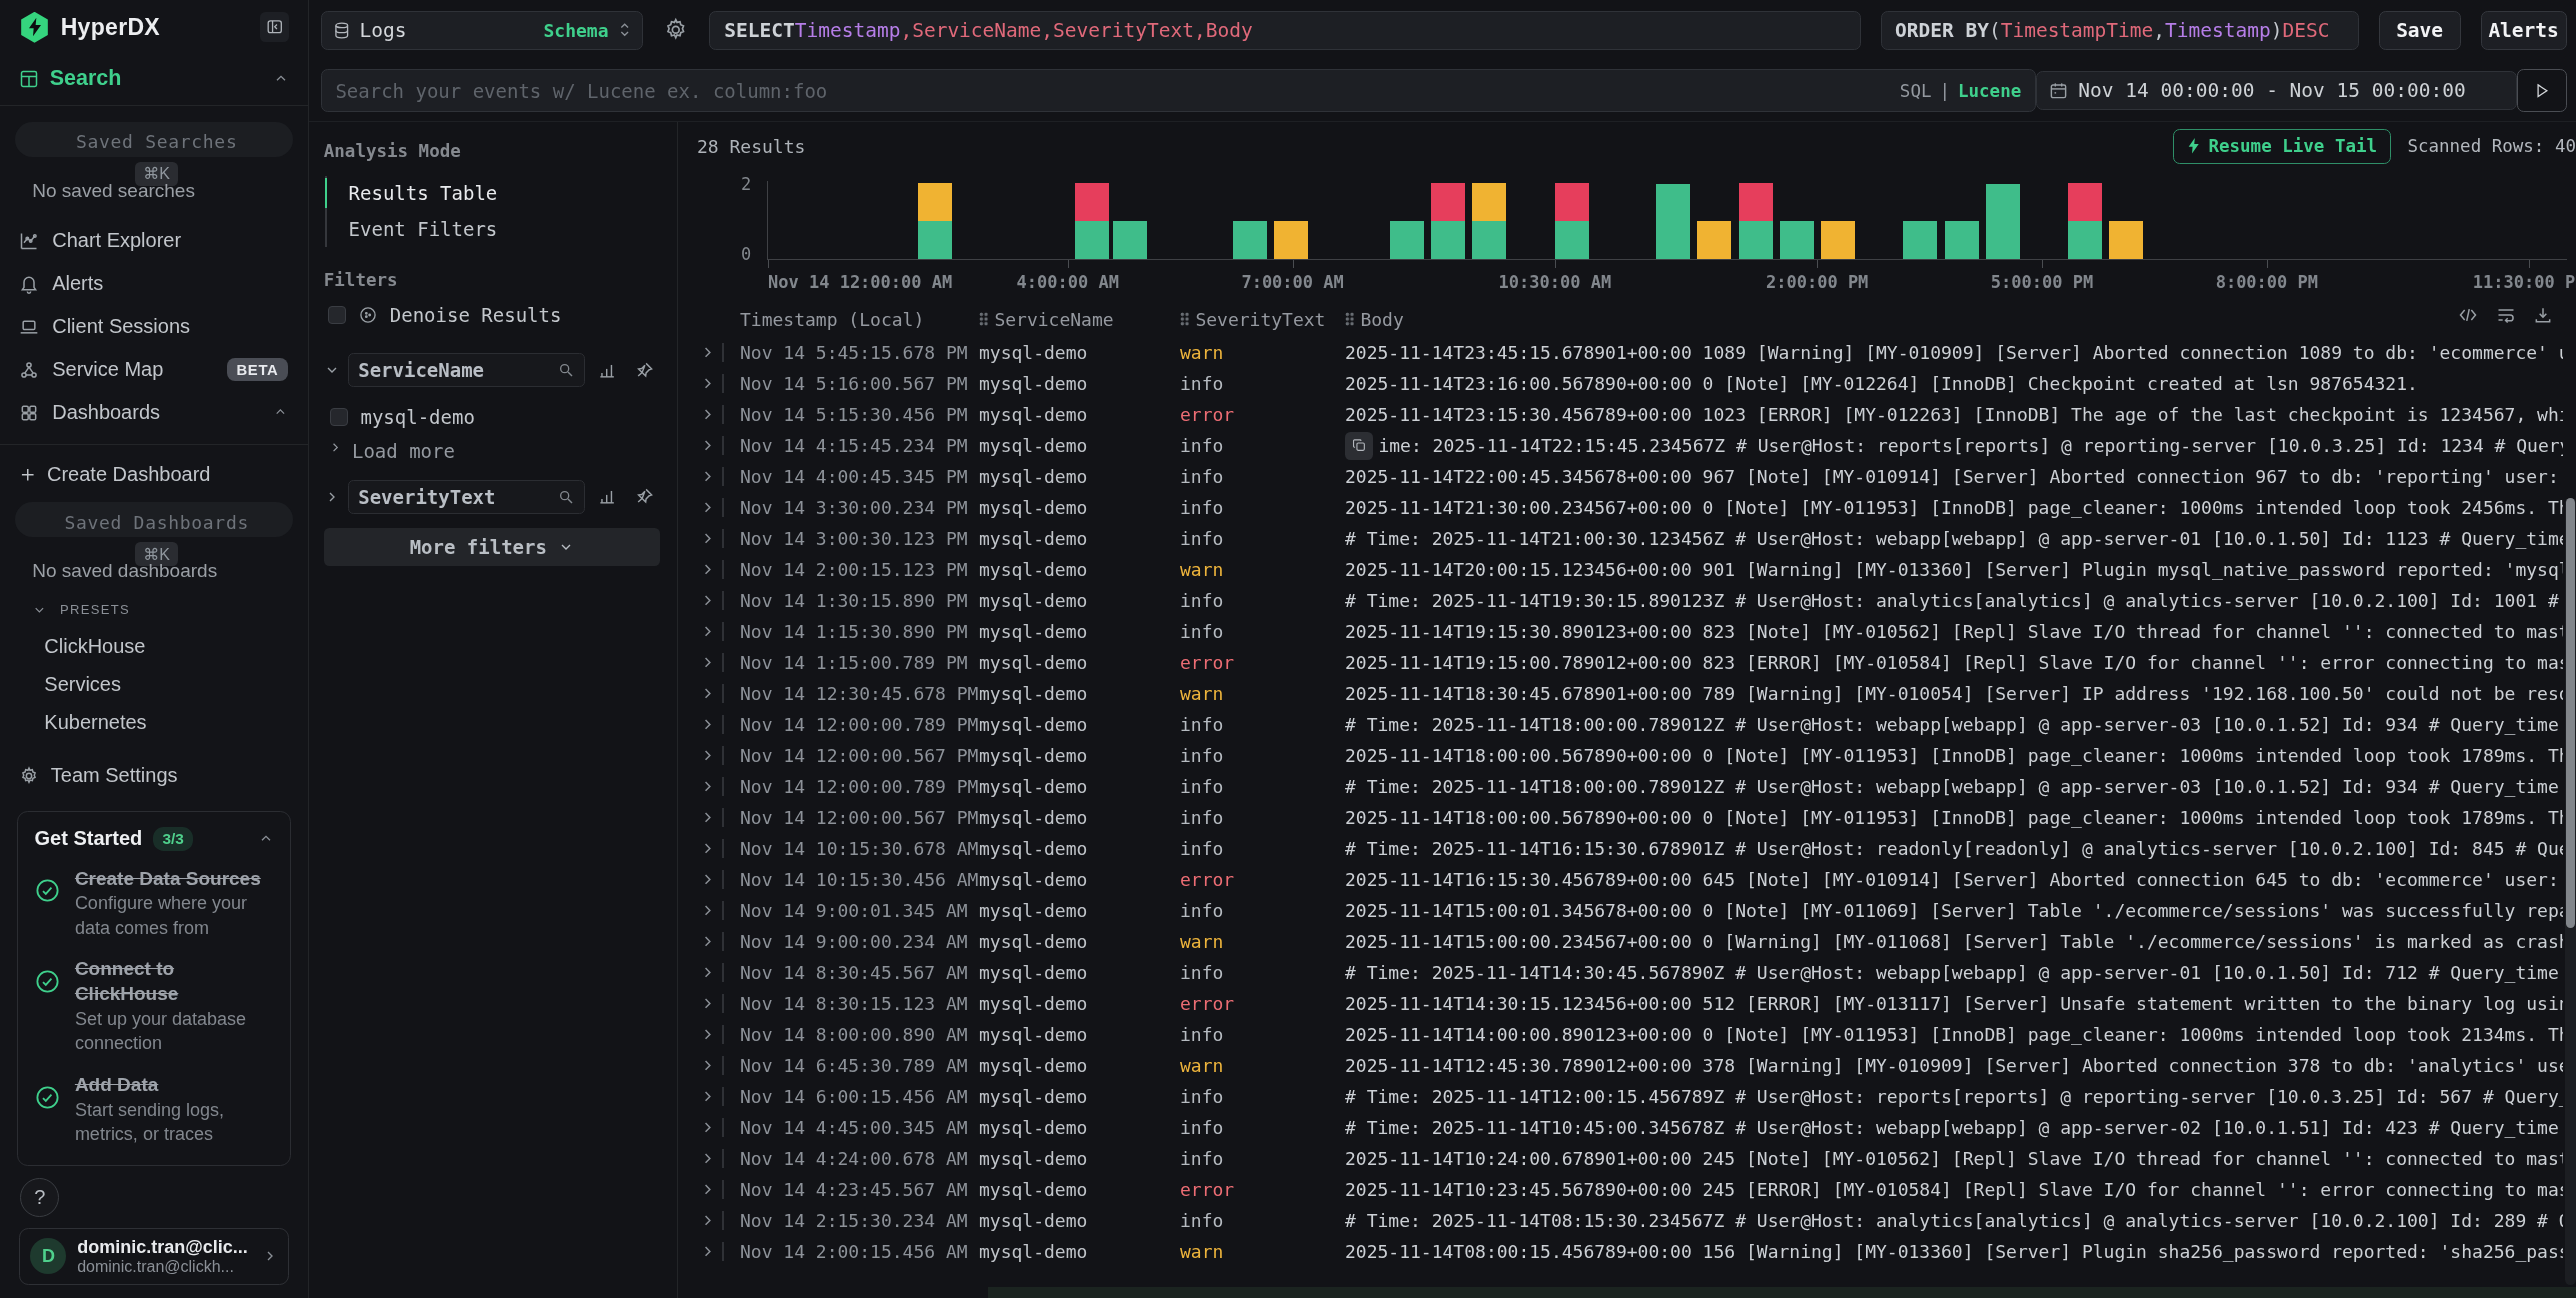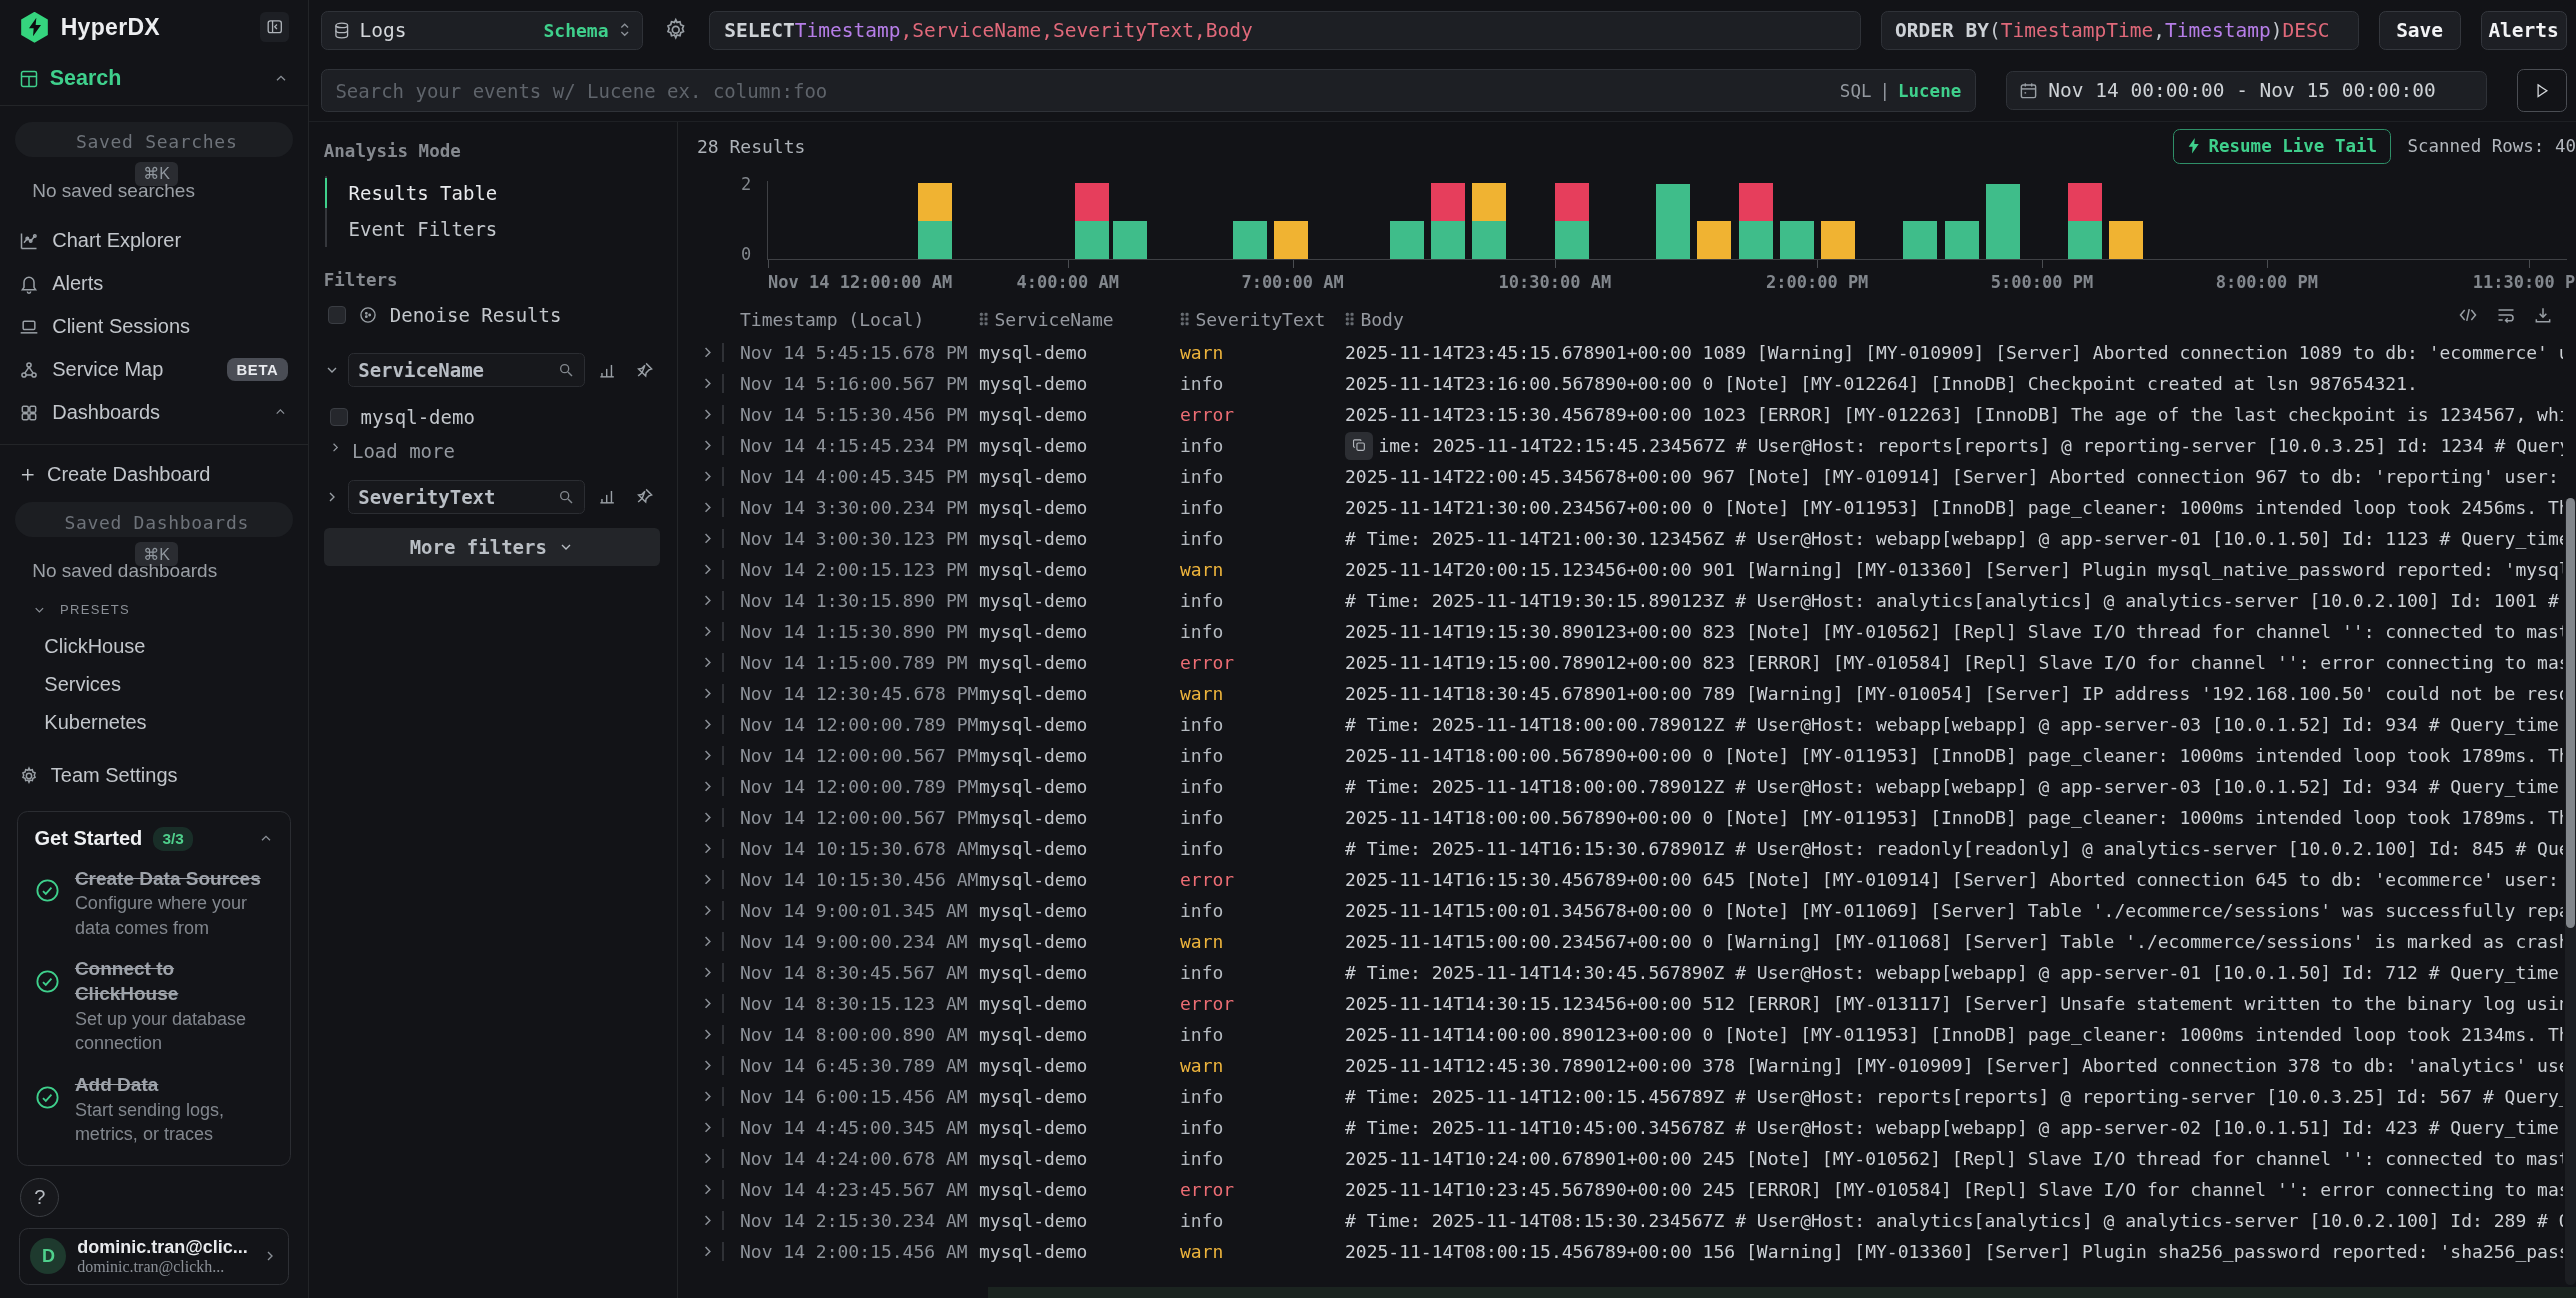--- a/index.html
+++ b/index.html
@@ -37,40 +37,40 @@
   .gs-head .sp { flex:1; }
   .gs-step { display:flex; gap:13.4px; margin-bottom:17.5px; }
   .gs-step-icon { margin-top:10.7px; }
   .gs-step-title { color:#9ea3aa; font-weight:bold; font-size:19px; text-decoration:line-through; line-height:1.3; }
   .gs-step-desc { color:#82878e; font-size:18px; line-height:1.35; }
   .help-btn { width:39px; height:39px; border-radius:50%; border:0.7px solid #3a3d42; color:#b9bec4; font-size:20px; display:flex; align-items:center; justify-content:center; margin:12px 0 0 5.4px; cursor:pointer; background:#17181c; }
   .user-card { border:0.7px solid #2e3035; border-radius:9.4px; margin:10.7px 4px 13.4px 4px; padding:8px 10.7px; display:flex; align-items:center; gap:10.7px; cursor:pointer; }
   .avatar { width:36px; height:36px; border-radius:50%; background:#1e3a2e; color:#4fd08c; font-weight:bold; font-size:18px; display:flex; align-items:center; justify-content:center; }
   .user-meta { flex:1; overflow:hidden; }
   .user-name { font-weight:bold; font-size:18px; color:#e8eaed; white-space:nowrap; }
-  .user-email { font-size:16px; color:#8b9097; white-space:nowrap;font-family:Liberation Serif, serif; }
+  .user-email { font-size:16px; color:#8b9097; white-space:nowrap; }
 
   
   .right { flex:1; display:flex; flex-direction:column; background:#121317; min-width:0; }
   .topbar { height:60px; display:flex; align-items:center; gap:20px; padding:0 9.4px 0 12px; }
   .box { background:#1d1f24; border:0.7px solid #2f3238; border-radius:6.7px; height:39px; display:flex; align-items:center; font-family:"DejaVu Sans Mono", monospace; }
   .source-box { width:322px; padding:0 10.7px; gap:9.4px; cursor:pointer; }
   .source-label { color:#d4d7db; font-size:19.5px; flex:1; }
   .schema { color:#3fd08c; font-size:18px; font-weight:bold; }
   .sql-box { flex:1; padding:0 14.8px; font-size:19.5px; overflow:hidden; white-space:nowrap; cursor:text; }
   .order-box { width:478px; padding:0 13.4px; font-size:19.5px; white-space:nowrap; overflow:hidden; cursor:text; }
   .tk-kw { color:#ced2d7; font-weight:bold; }
   .tk-purple { color:#b67ee8; }
   .tk-rose { color:#e0697a; }
   .tk-plain { color:#c3c7cd; }
   .btn { background:#1d1f24; border:0.7px solid #34373d; border-radius:6.7px; height:39px; display:flex; align-items:center; justify-content:center; font-family:"DejaVu Sans Mono", monospace; font-weight:bold; color:#f2f3f5; font-size:19.5px; cursor:pointer; }
   .save-btn { width:82px; }
   .alerts-btn { width:86px; }
 
-  .searchrow { height:62px; display:flex; align-items:center; gap:30px; padding:0 9.4px 0 12px; border-bottom:0.7px solid #1e2024; }
+  .searchrow { height:62px; display:flex; align-items:center; gap:0; padding:0 9.4px 0 12px; border-bottom:0.7px solid #1e2024; }
   .search-input { flex:1; height:43px; background:#1d1f24; border:0.7px solid #2f3238; border-radius:6.7px; display:flex; align-items:center; padding:0 13.4px; gap:10.7px; }
   .search-input input { flex:1; background:transparent; border:none; outline:none; color:#c7cbd1; font-size:19px; font-family:"DejaVu Sans Mono", monospace; }
   .search-input input::placeholder { color:#5f646b; }
   .lang-toggle { font-family:"DejaVu Sans Mono", monospace; font-size:17.5px; color:#9499a0; display:flex; gap:8px; align-items:center; }
   .lang-toggle .lucene { color:#3fd08c; font-weight:bold; cursor:pointer; }
   .lang-toggle .sql { cursor:pointer; }
   .date-box { width:481px; padding:0 12px; gap:10.7px; font-size:19.5px; color:#ced2d6; cursor:pointer; }
   .play-btn { width:50px; height:43px; border:0.7px solid #4a4d53; border-radius:6.7px; background:transparent; display:flex; align-items:center; justify-content:center; cursor:pointer; }
 
   .content { flex:1; display:flex; min-height:0; position:relative; }

